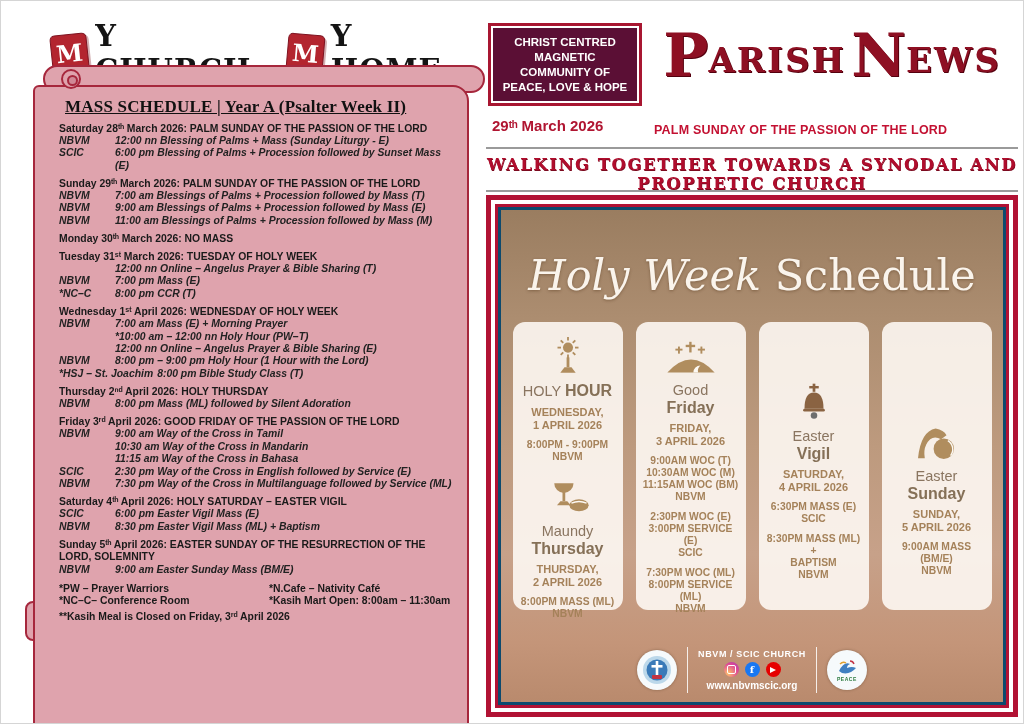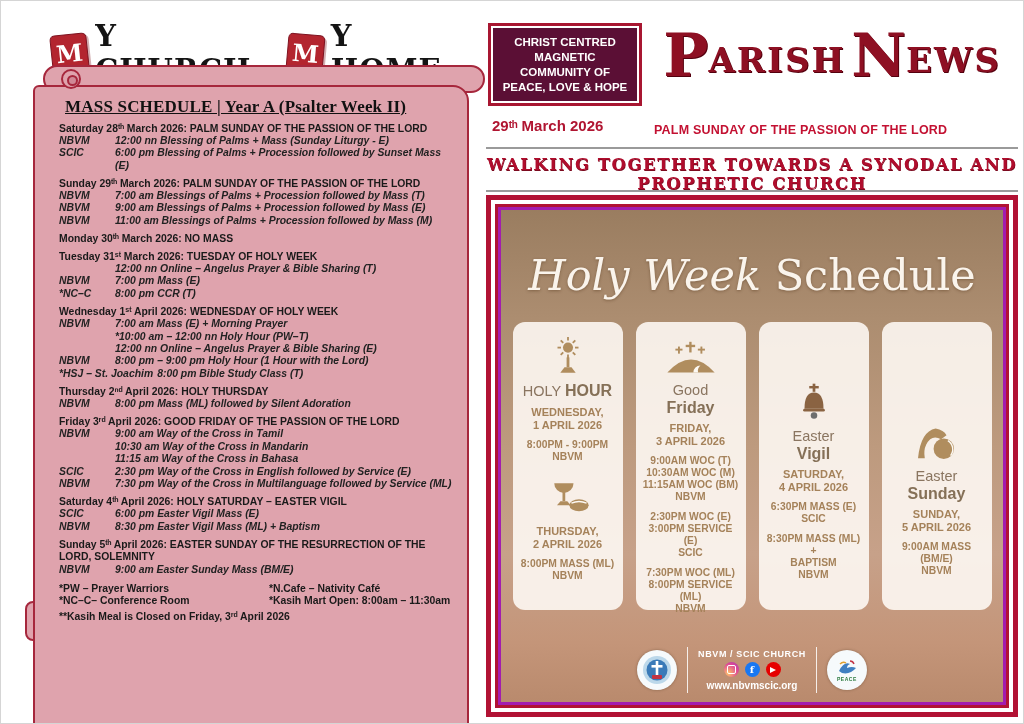--- a/index.html
+++ b/index.html
@@ -60,21 +60,21 @@
                font-weight:bold;font-size:12.5px;letter-spacing:.2px;}
   .rule{position:absolute;left:0;width:532px;border-top:2px solid #9a9a9a;}
   .rule1{top:134px;} .rule2{top:177px;}
   .banner{position:absolute;top:142px;left:0;width:532px;text-align:center;color:#b00d2d;
           font-family:"DejaVu Serif",serif;font-weight:bold;font-size:16.5px;letter-spacing:1.5px;
           text-shadow:.5px .5px 0 #7c0a1f;}
 
   
   .poster{position:absolute;top:182px;left:0;width:532px;height:522px;background:#b11234;padding:5px;box-sizing:border-box;}
   .poster-w1{background:#fff;padding:4px;height:100%;box-sizing:border-box;}
-  .poster-w2{border:3px solid #b11234;height:100%;box-sizing:border-box;background:#a21caf;padding:3px;}
+  .poster-w2{border:3px solid #b11234;height:100%;box-sizing:border-box;background:#0c4a6e;padding:3px;}
   .poster-img{height:100%;position:relative;overflow:hidden;
       background:linear-gradient(180deg,#9a7d60 0%,#ac8d70 22%,#bd9a7e 48%,#c7a189 70%,#c49579 88%,#b98a6d 100%);}
   .hw-title{text-align:center;margin-top:40px;color:#faf4ec;font-family:"DejaVu Serif",serif;font-size:43px;
             text-shadow:0 1px 3px rgba(80,50,25,.45);}
   .hw-italic{font-style:italic;}
   .cards{display:flex;justify-content:center;gap:13px;margin-top:22px;}
   .hw-card{width:110px;height:288px;background:rgba(255,251,246,.88);border-radius:12px;box-sizing:border-box;
            padding:12px 5px;color:#a5825a;text-align:center;font-weight:bold;}
   .hw-block.second{margin-top:12px;}
   .hw-block.pad1{padding-top:46px;}
@@ -378,20 +378,21 @@
                 <svg width="44" height="36" viewBox="0 0 32 26">
                         <g fill="#b08d5e">
                   <path d="M6 3 h14 a7 7 0 0 1 -14 0"></path>
                   <rect x="12" y="9" width="2" height="7"></rect>
                   <path d="M8 19 h10 l-2.5 -3 h-5 z"></path>
                   <ellipse cx="24" cy="19" rx="7" ry="4.4"></ellipse>
                   <path d="M18.5 17.5 q5.5 -2.5 11 0" stroke="#fdf9f3" stroke-width="1" fill="none"></path>
                 </g>
                       </svg>
               </div>
+              <div class="hw-heading stack"><span>Maundy</span><b>Thursday</b></div>
               <div class="hw-date">
                       <div>THURSDAY,</div>
                       <div>2 APRIL 2026</div>
                     </div>
               <div class="hw-times">
                       <div>8:00PM MASS (ML)</div>
                       <div>NBVM</div>
                     </div>
             </div>
           </div>

